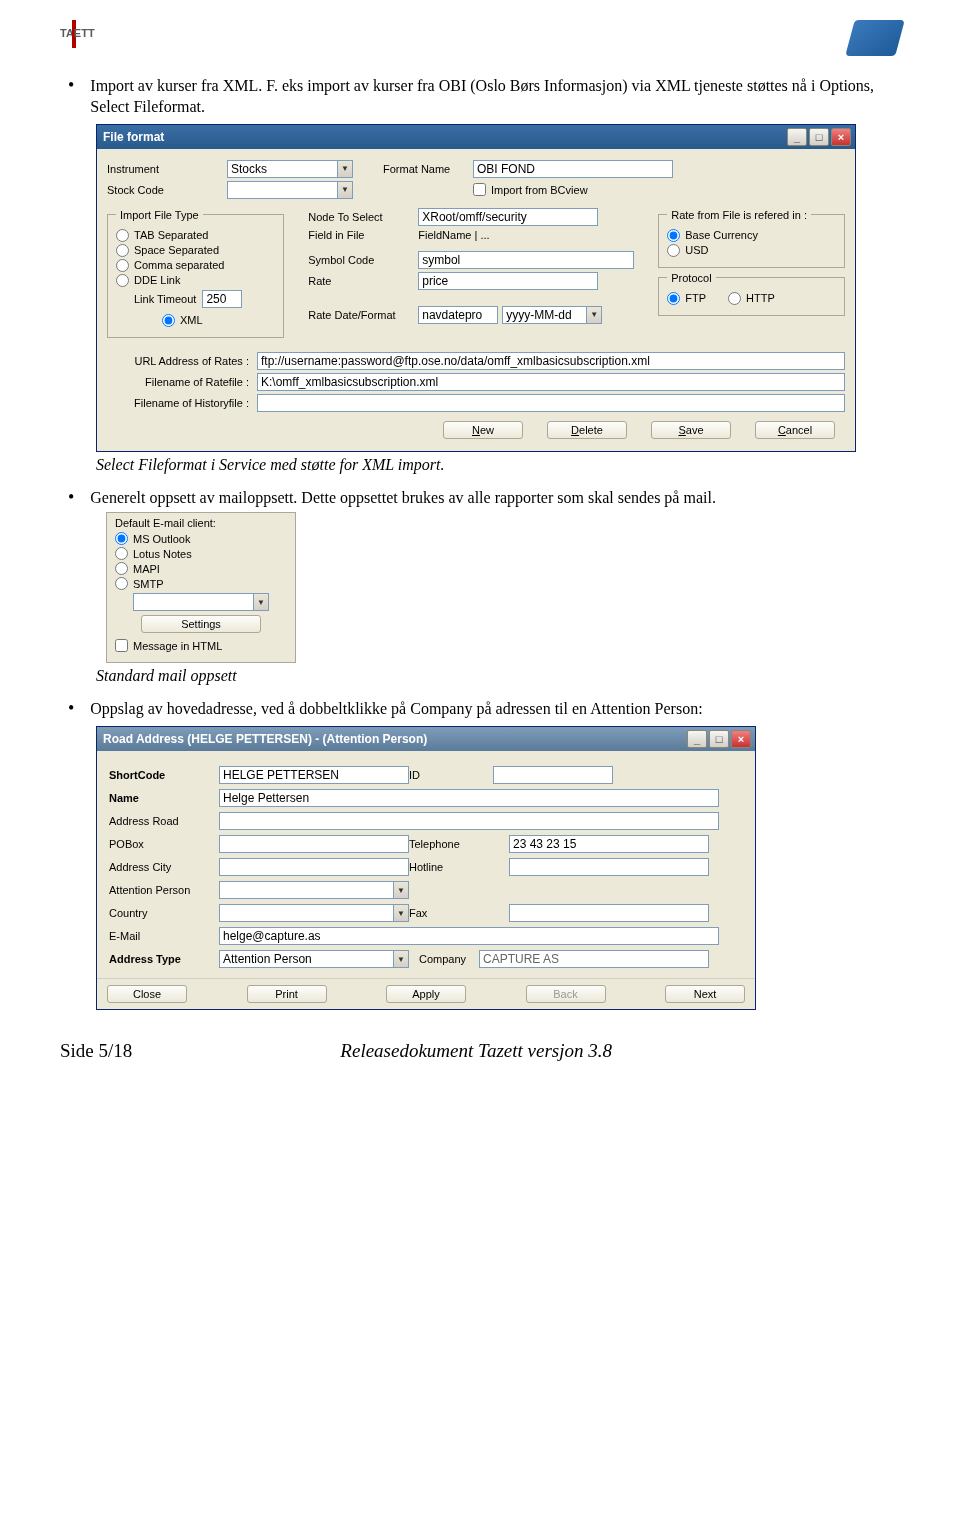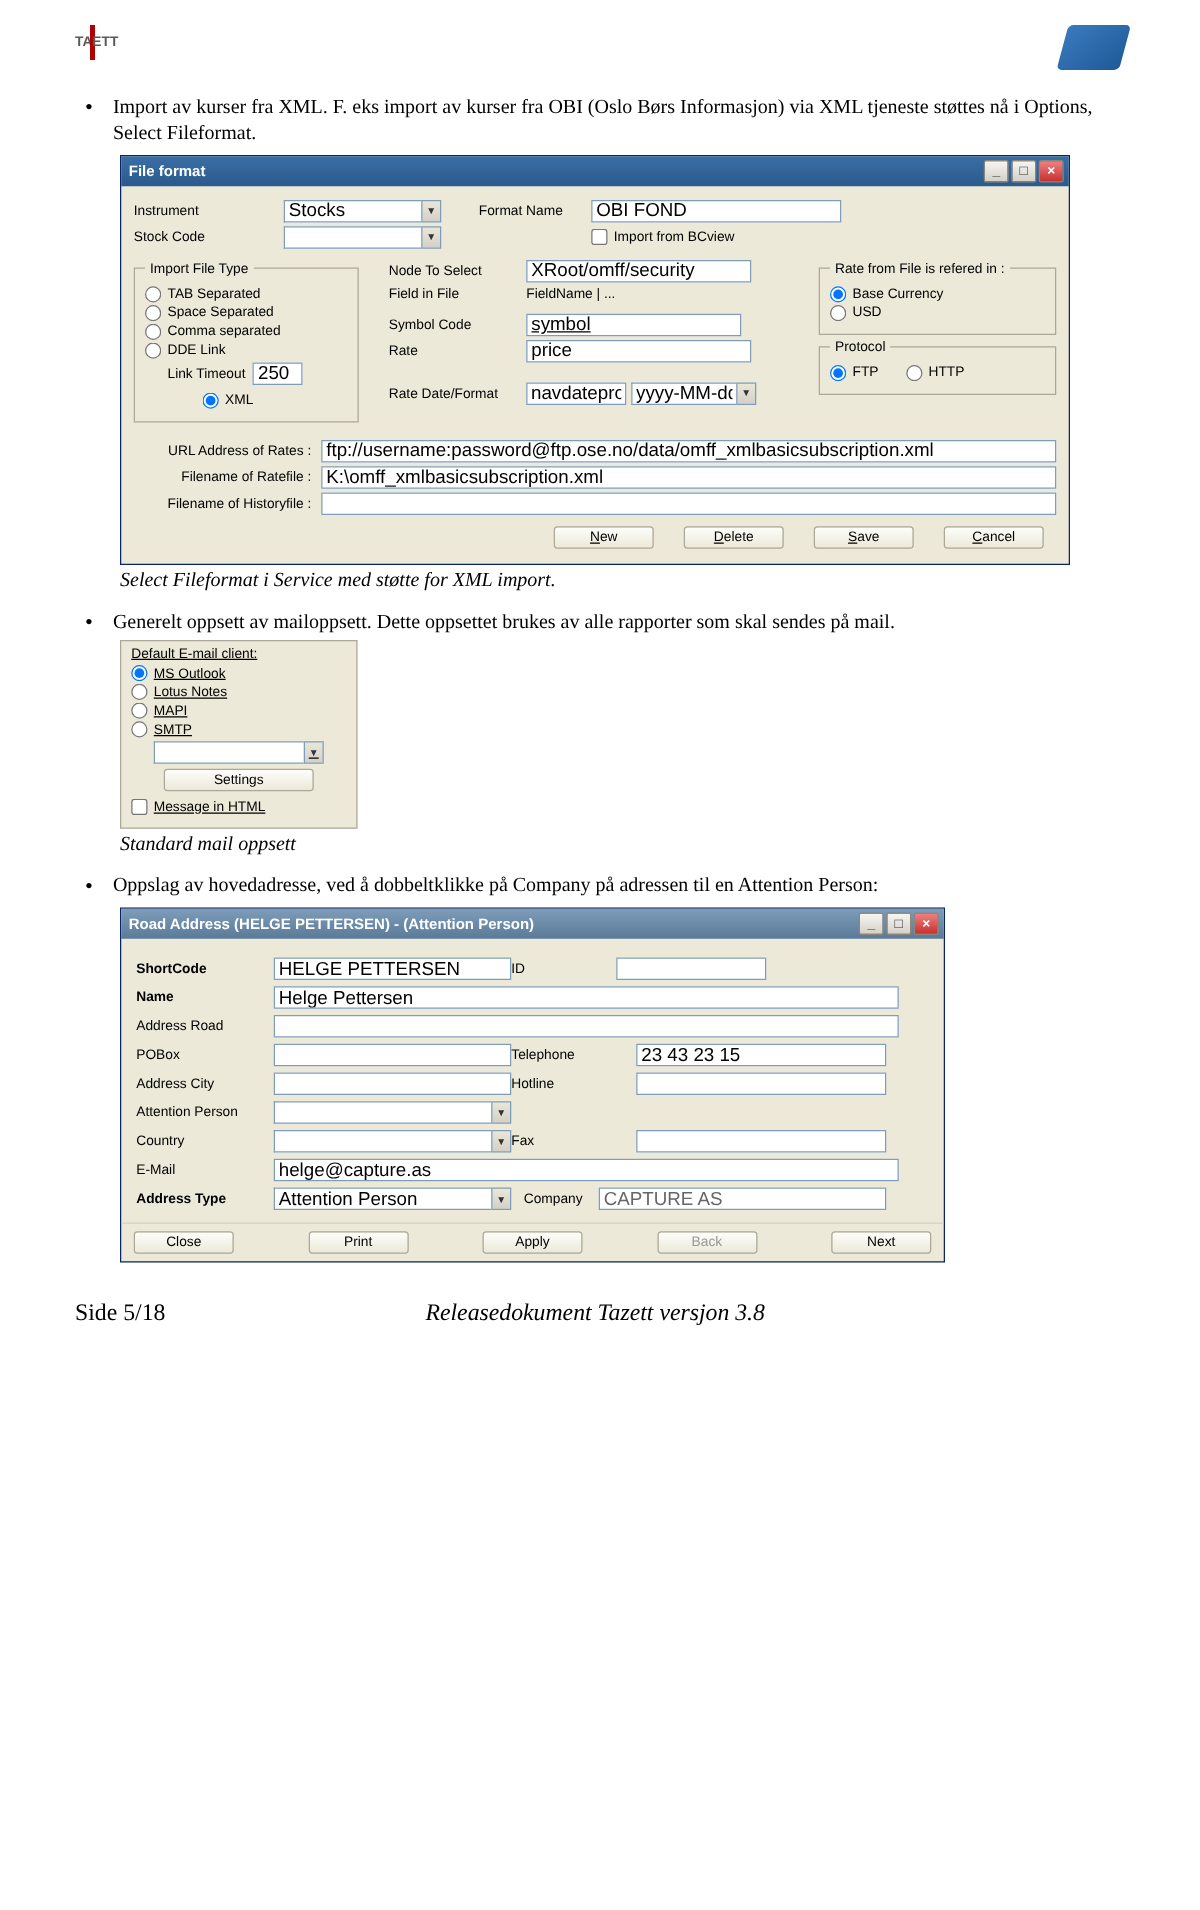--- a/index.html
+++ b/index.html
@@ -88,21 +88,21 @@
     font-weight:bold;
     font-size:11px;
   }
   .titlebar .wbtn.close { background: linear-gradient(to bottom,#f08080,#c83030); color:#fff; }
   .form-area { padding: 8px 10px 10px 10px; }
   .row { display:flex; align-items:center; margin:3px 0; }
   .lbl { width: 120px; text-align: left; font-size:11px; color:#000; }
   .lbl-r { width:120px; text-align:right; padding-right:8px; font-size:11px; color:#000; }
   input.txt, select.txt {
     font-family: Tahoma, Arial, sans-serif;
-    font-size: 15px;
+    font-size: 12px;
     padding: 1px 3px;
     border: 1px solid #7f9db9;
     background: #fff;
     height: 18px;
   }
   .combo {
     display:inline-flex; align-items:stretch;
   }
   .combo input { border-right:none; }
   .combo .arrow {
@@ -136,25 +136,24 @@
     border-radius:3px;
     cursor:pointer;
   }
   .underline-key { text-decoration: underline; }
 
   
   .email-panel {
     width: 190px;
     border: 1px solid #aca899;
     background:#ece9d8;
-    margin: 2px 0 4px 36px;
+    margin: 2px 0 4px 46px;
     padding: 4px 8px 8px 8px;
     font-family: Tahoma, Arial, sans-serif;
     font-size:11px;
-    text-decoration:underline;
   }
 
   
   .addr-win { width: 660px; }
   .addr-win .addr-body { padding: 10px 12px 0 12px; }
   .addr-row { display:flex; align-items:center; margin:5px 0; }
   .addr-lbl { width:110px; text-align:left; padding-right:10px; font-size:11px; }
   .addr-row input.txt { }
   .addr-btns {
     display:flex; justify-content:space-between;
@@ -256,21 +255,21 @@
         <div class="row">
             <span class="lbl" style="width:110px;">Node To Select</span>
             <input class="txt" style="width: 180px;" value="XRoot/omff/security">
           </div>
         <div class="row">
             <span class="lbl" style="width:110px;">Field in File</span>
             <span style="font-size:11px;">FieldName | ...</span>
           </div>
         <div class="row" style="margin-top:10px;">
             <span class="lbl" style="width:110px;">Symbol Code</span>
-            <input class="txt" style="width: 172px; text-decoration: underline;" value="symbol">
+            <input class="txt" style="width: 216px;" value="symbol">
           </div>
         <div class="row">
             <span class="lbl" style="width:110px;">Rate</span>
             <input class="txt" style="width: 180px;" value="price">
           </div>
         <div class="row" style="margin-top:16px;">
             <span class="lbl" style="width:110px;">Rate Date/Format</span>
           <input class="txt" style="width: 80px;" value="navdatepro">
           <span class="combo" style="margin-left:4px;">
             <input class="txt" style="width: 84px;" value="yyyy-MM-dd">

